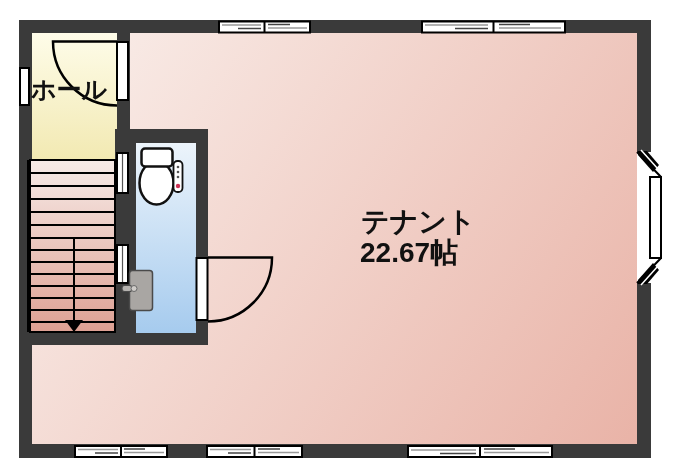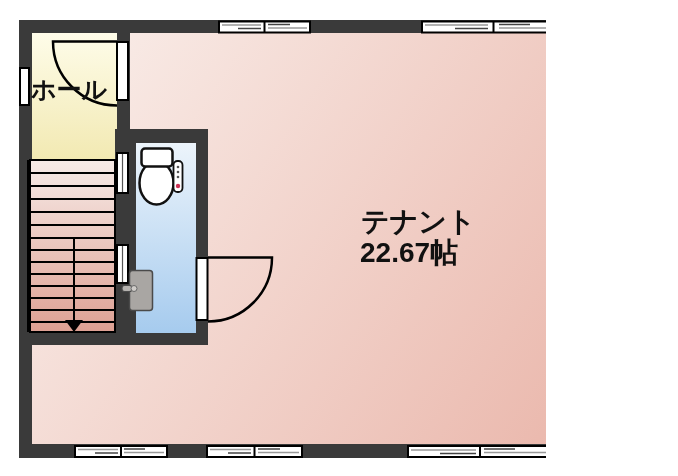--- a/index.html
+++ b/index.html
@@ -1,16 +1,16 @@
 <!DOCTYPE html>
 <html><head>
 <meta charset="utf-8">
 <style>
   html,body{margin:0;padding:0;background:#ffffff;}
-  .stage{width:546px;height:476px;position:relative;background:#ef4444;overflow:hidden;}
+  .stage{width:678px;height:476px;position:relative;background:#ef4444;overflow:hidden;}
   svg{display:block;}
   text{font-family:"Liberation Sans","DejaVu Sans",sans-serif;font-weight:700;fill:#111111;}
 </style>
 </head>
 <body>
 
 <div class="stage">
 <svg width="678" height="476" viewBox="0 0 678 476" xmlns="http://www.w3.org/2000/svg">
   <defs>
     <linearGradient id="gTenant" gradientUnits="userSpaceOnUse" x1="32" y1="33" x2="637" y2="444">

